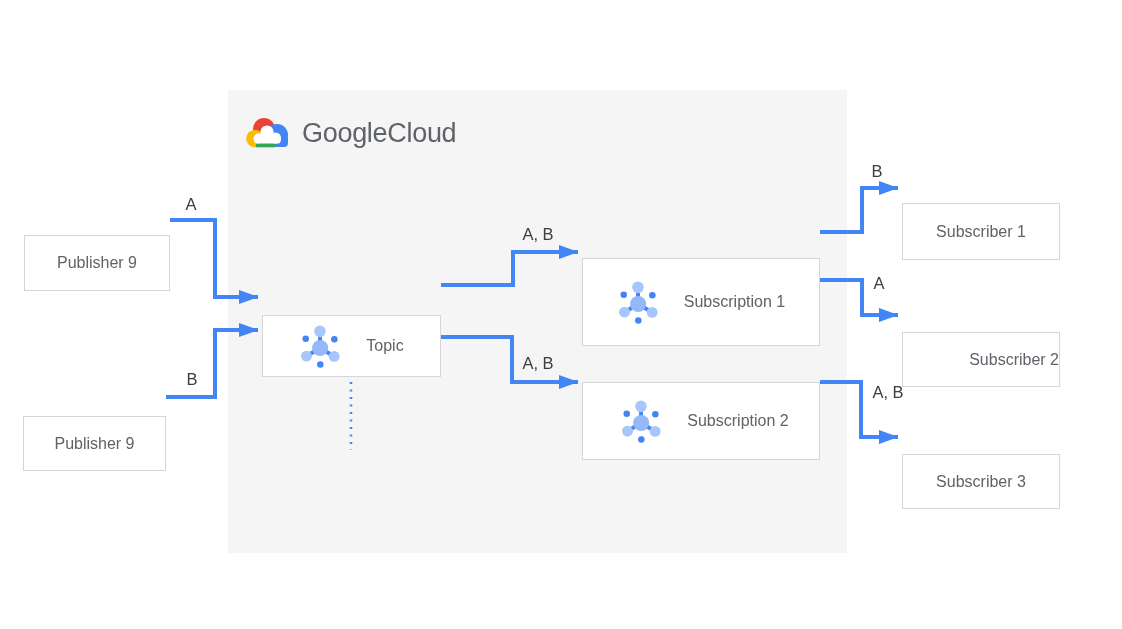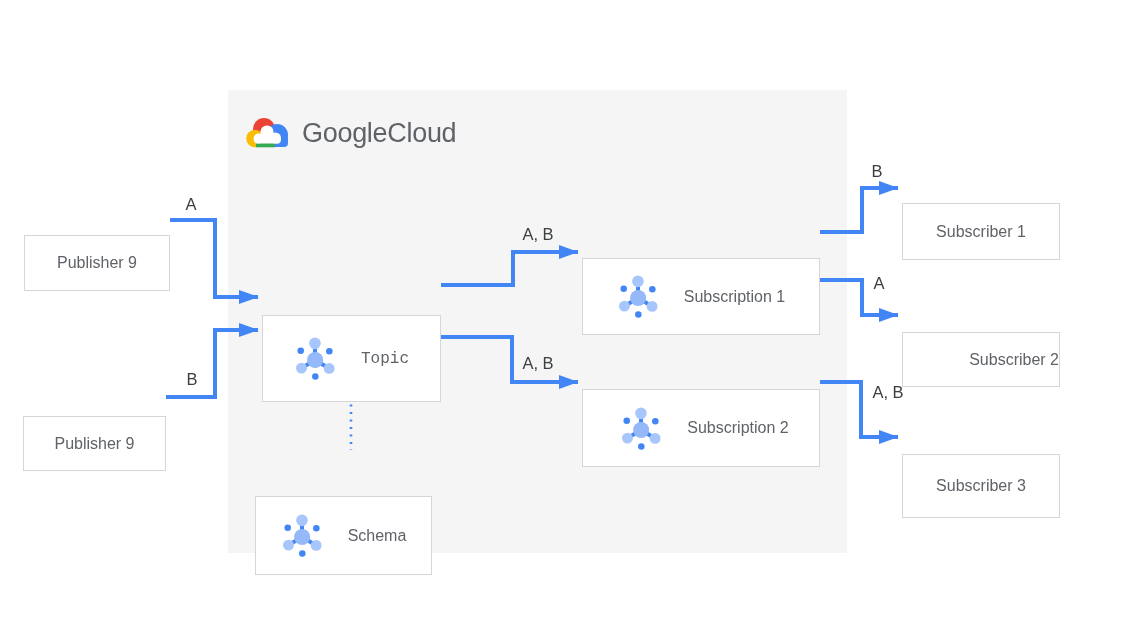--- a/index.html
+++ b/index.html
@@ -65,27 +65,27 @@
     justify-content: center;
     gap: 24px;
     color: #5f6368;
     font-size: 16px;
     white-space: nowrap;
     margin-top: 44px;
   }
   .pubsub-svg { width: 43px; height: 43px; flex: 0 0 auto; }
   #n-publisher1    { left: 24px;  top: 191px; width: 146px; height: 56px; }
   #n-publisher2    { left: 23px;  top: 372px; width: 143px; height: 55px; }
-  #n-topic         { left: 262px; top: 271px; width: 179px; height: 87px; font-family: Liberation Mono, monospace; }
+  #n-topic         { left: 262px; top: 271px; width: 179px; height: 62px; }
   #n-schema        { left: 255px; top: 452px; width: 177px; height: 79px; }
-  #n-subscription1 { left: 582px; top: 214px; width: 238px; height: 77px; align-items: center; }
-  #n-subscription2 { left: 582px; top: 345px; width: 238px; height: 78px; padding-left: 7px; }
+  #n-subscription1 { left: 582px; top: 214px; width: 238px; height: 88px; align-items: center; }
+  #n-subscription2 { left: 582px; top: 338px; width: 238px; height: 78px; padding-left: 7px; }
   #n-subscriber1   { left: 902px; top: 159px; width: 158px; height: 57px; }
   #n-subscriber2   { left: 902px; top: 288px; width: 158px; height: 55px; justify-content: flex-end; }
-  #n-subscriber3   { left: 902px; top: 410px; width: 158px; height: 64px; }
+  #n-subscriber3   { left: 902px; top: 410px; width: 158px; height: 55px; }
   
   .edge-label {
     position: absolute;
     transform: translate(-50%, -50%);
     font-size: 16.5px;
     color: #3c4043;
     white-space: nowrap;
   }
   #l-pub1  { left: 191px; top: 204px; }
   #l-pub2  { left: 192px; top: 379px; }
@@ -161,26 +161,20 @@
   <div class="node" id="n-publisher2">
     <span>Publisher 9</span>
   </div>
 
   <div class="node" id="n-topic">
     <svg class="pubsub-svg">
         <use href="#pubsub-icon"></use>
       </svg>
     <span>Topic</span>
   </div>
-  <div class="node" id="n-schema">
-    <svg class="pubsub-svg">
-        <use href="#pubsub-icon"></use>
-      </svg>
-    <span>Schema</span>
-  </div>
 
   <div class="node" id="n-subscription1">
     <svg class="pubsub-svg">
         <use href="#pubsub-icon"></use>
       </svg>
     <span>Subscription 1</span>
   </div>
   <div class="node" id="n-subscription2">
     <svg class="pubsub-svg">
         <use href="#pubsub-icon"></use>

